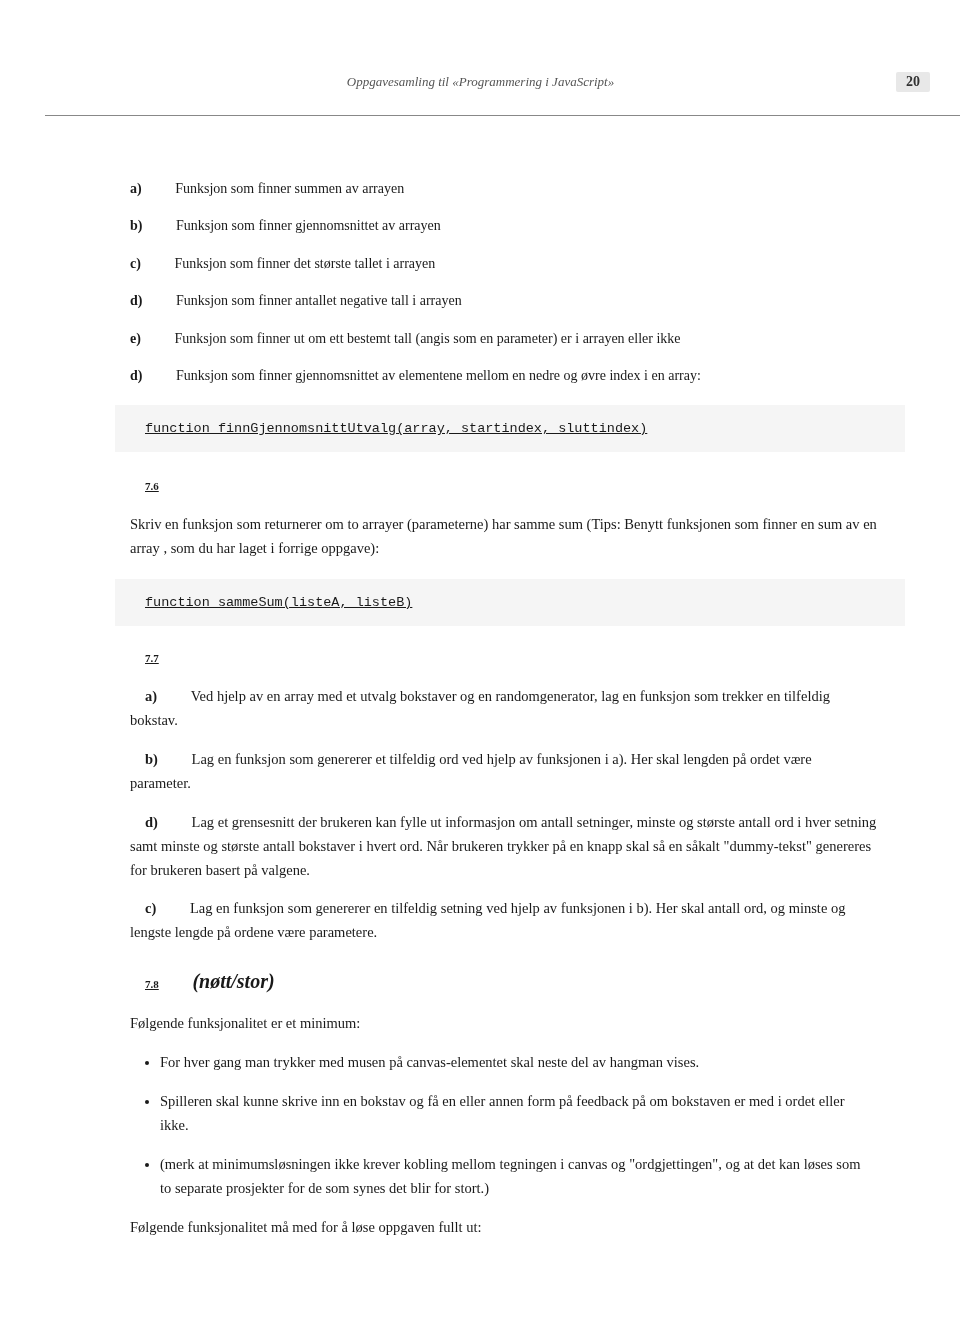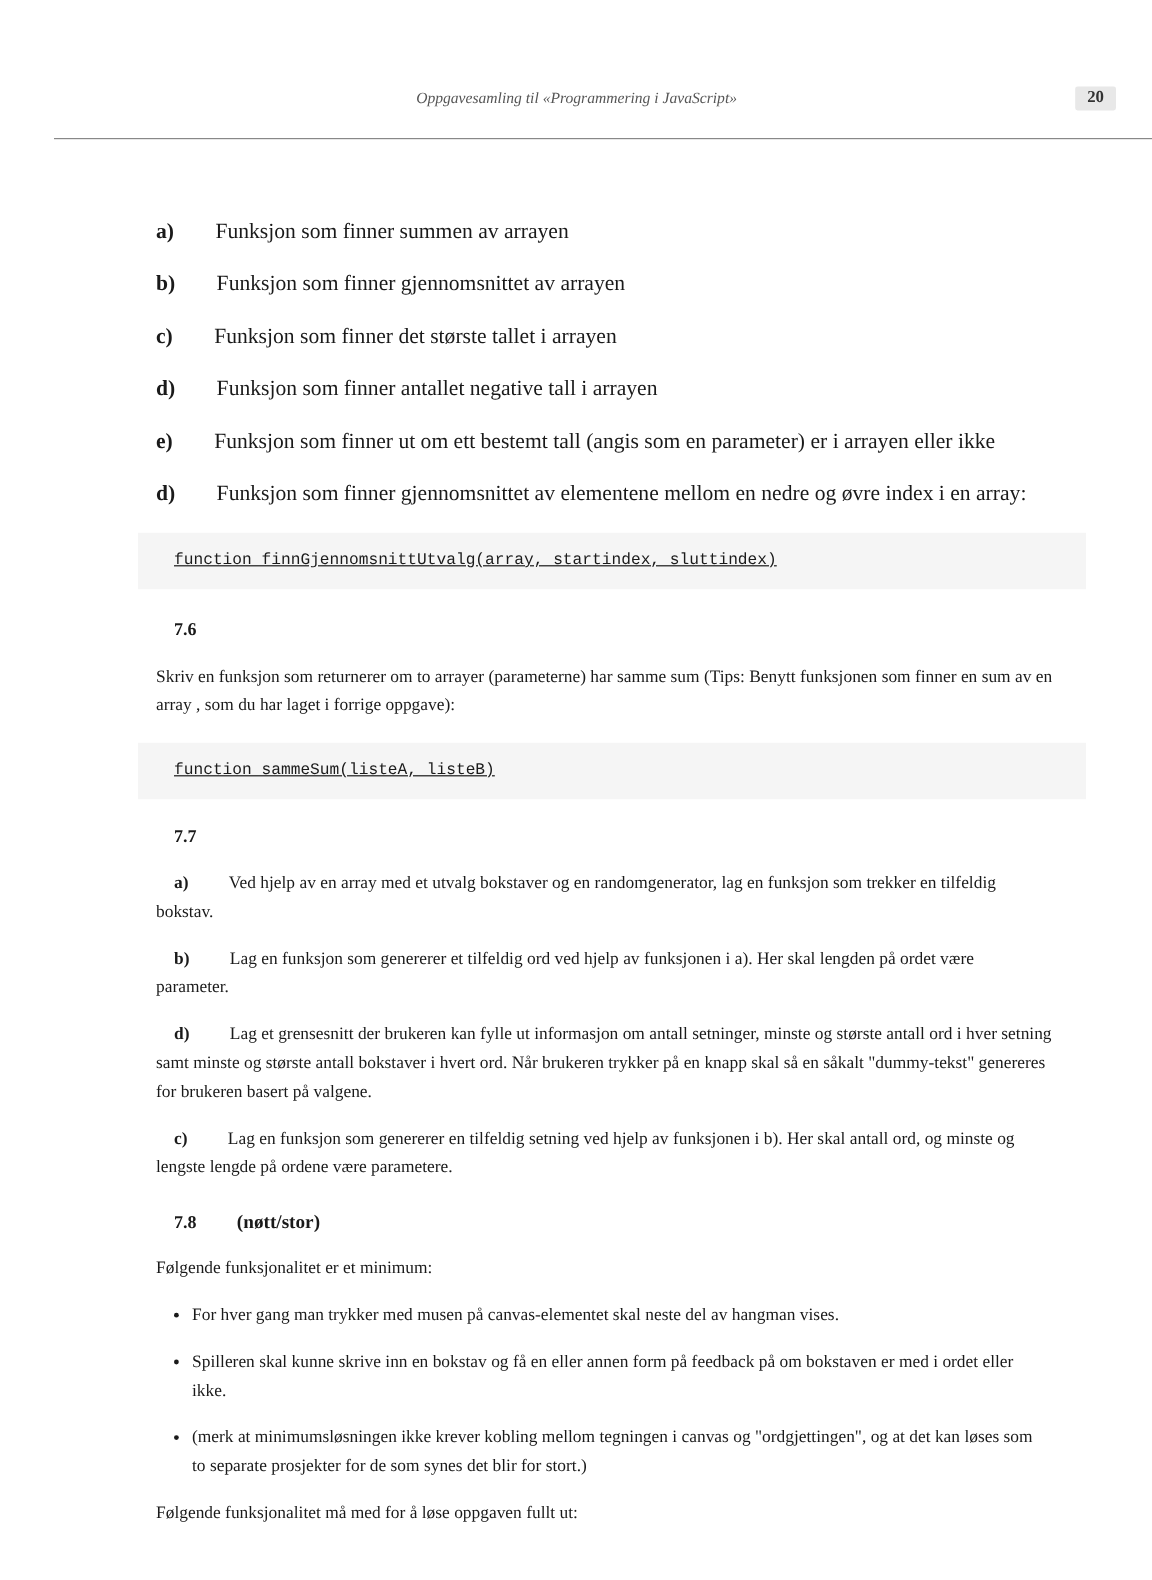--- a/index.html
+++ b/index.html
@@ -44,41 +44,42 @@
       padding: 32px 55px 40px 55px;
     }
 
     .section {
       margin-bottom: 22px;
     }
 
     .list-item {
       margin-left: 0;
       line-height: 1.6;
-      font-size: 18px;
+      font-size: 14px;
     }
 
     .bold { font-weight: bold; }
 
     .code-block {
       background: #f5f5f5;
       font-family: 'Courier New', Courier, monospace;
       font-size: 13.5px;
       padding: 16px 30px;
       margin: 18px 0;
       color: #1a1a1a;
       border-left: none;
       display: block;
       white-space: pre;
       text-decoration: underline;
     }
 
     .section-number {
-      font-size: 15px;
+      font-size: 11px;
       font-weight: bold;
+      text-decoration: underline;
     }
 
     .body-text {
       font-size: 14.5px;
       line-height: 1.65;
       margin-bottom: 6px;
     }
 
     .bullet-list {
       margin-left: 30px;
@@ -91,22 +92,23 @@
       line-height: 1.65;
       margin-bottom: 8px;
       list-style-type: disc;
     }
 
     .subsection {
       margin-bottom: 20px;
     }
 
     .nott-stor {
-      font-size: 16px;
+      font-size: 20px;
       font-weight: bold;
+      font-style: italic;
     }
   </style>
 </head>
 <body>
 
 <div class="page-header">
   <span class="header-title">Oppgavesamling til «Programmering i JavaScript»</span>
   <span class="page-number">20</span>
 </div>
 

